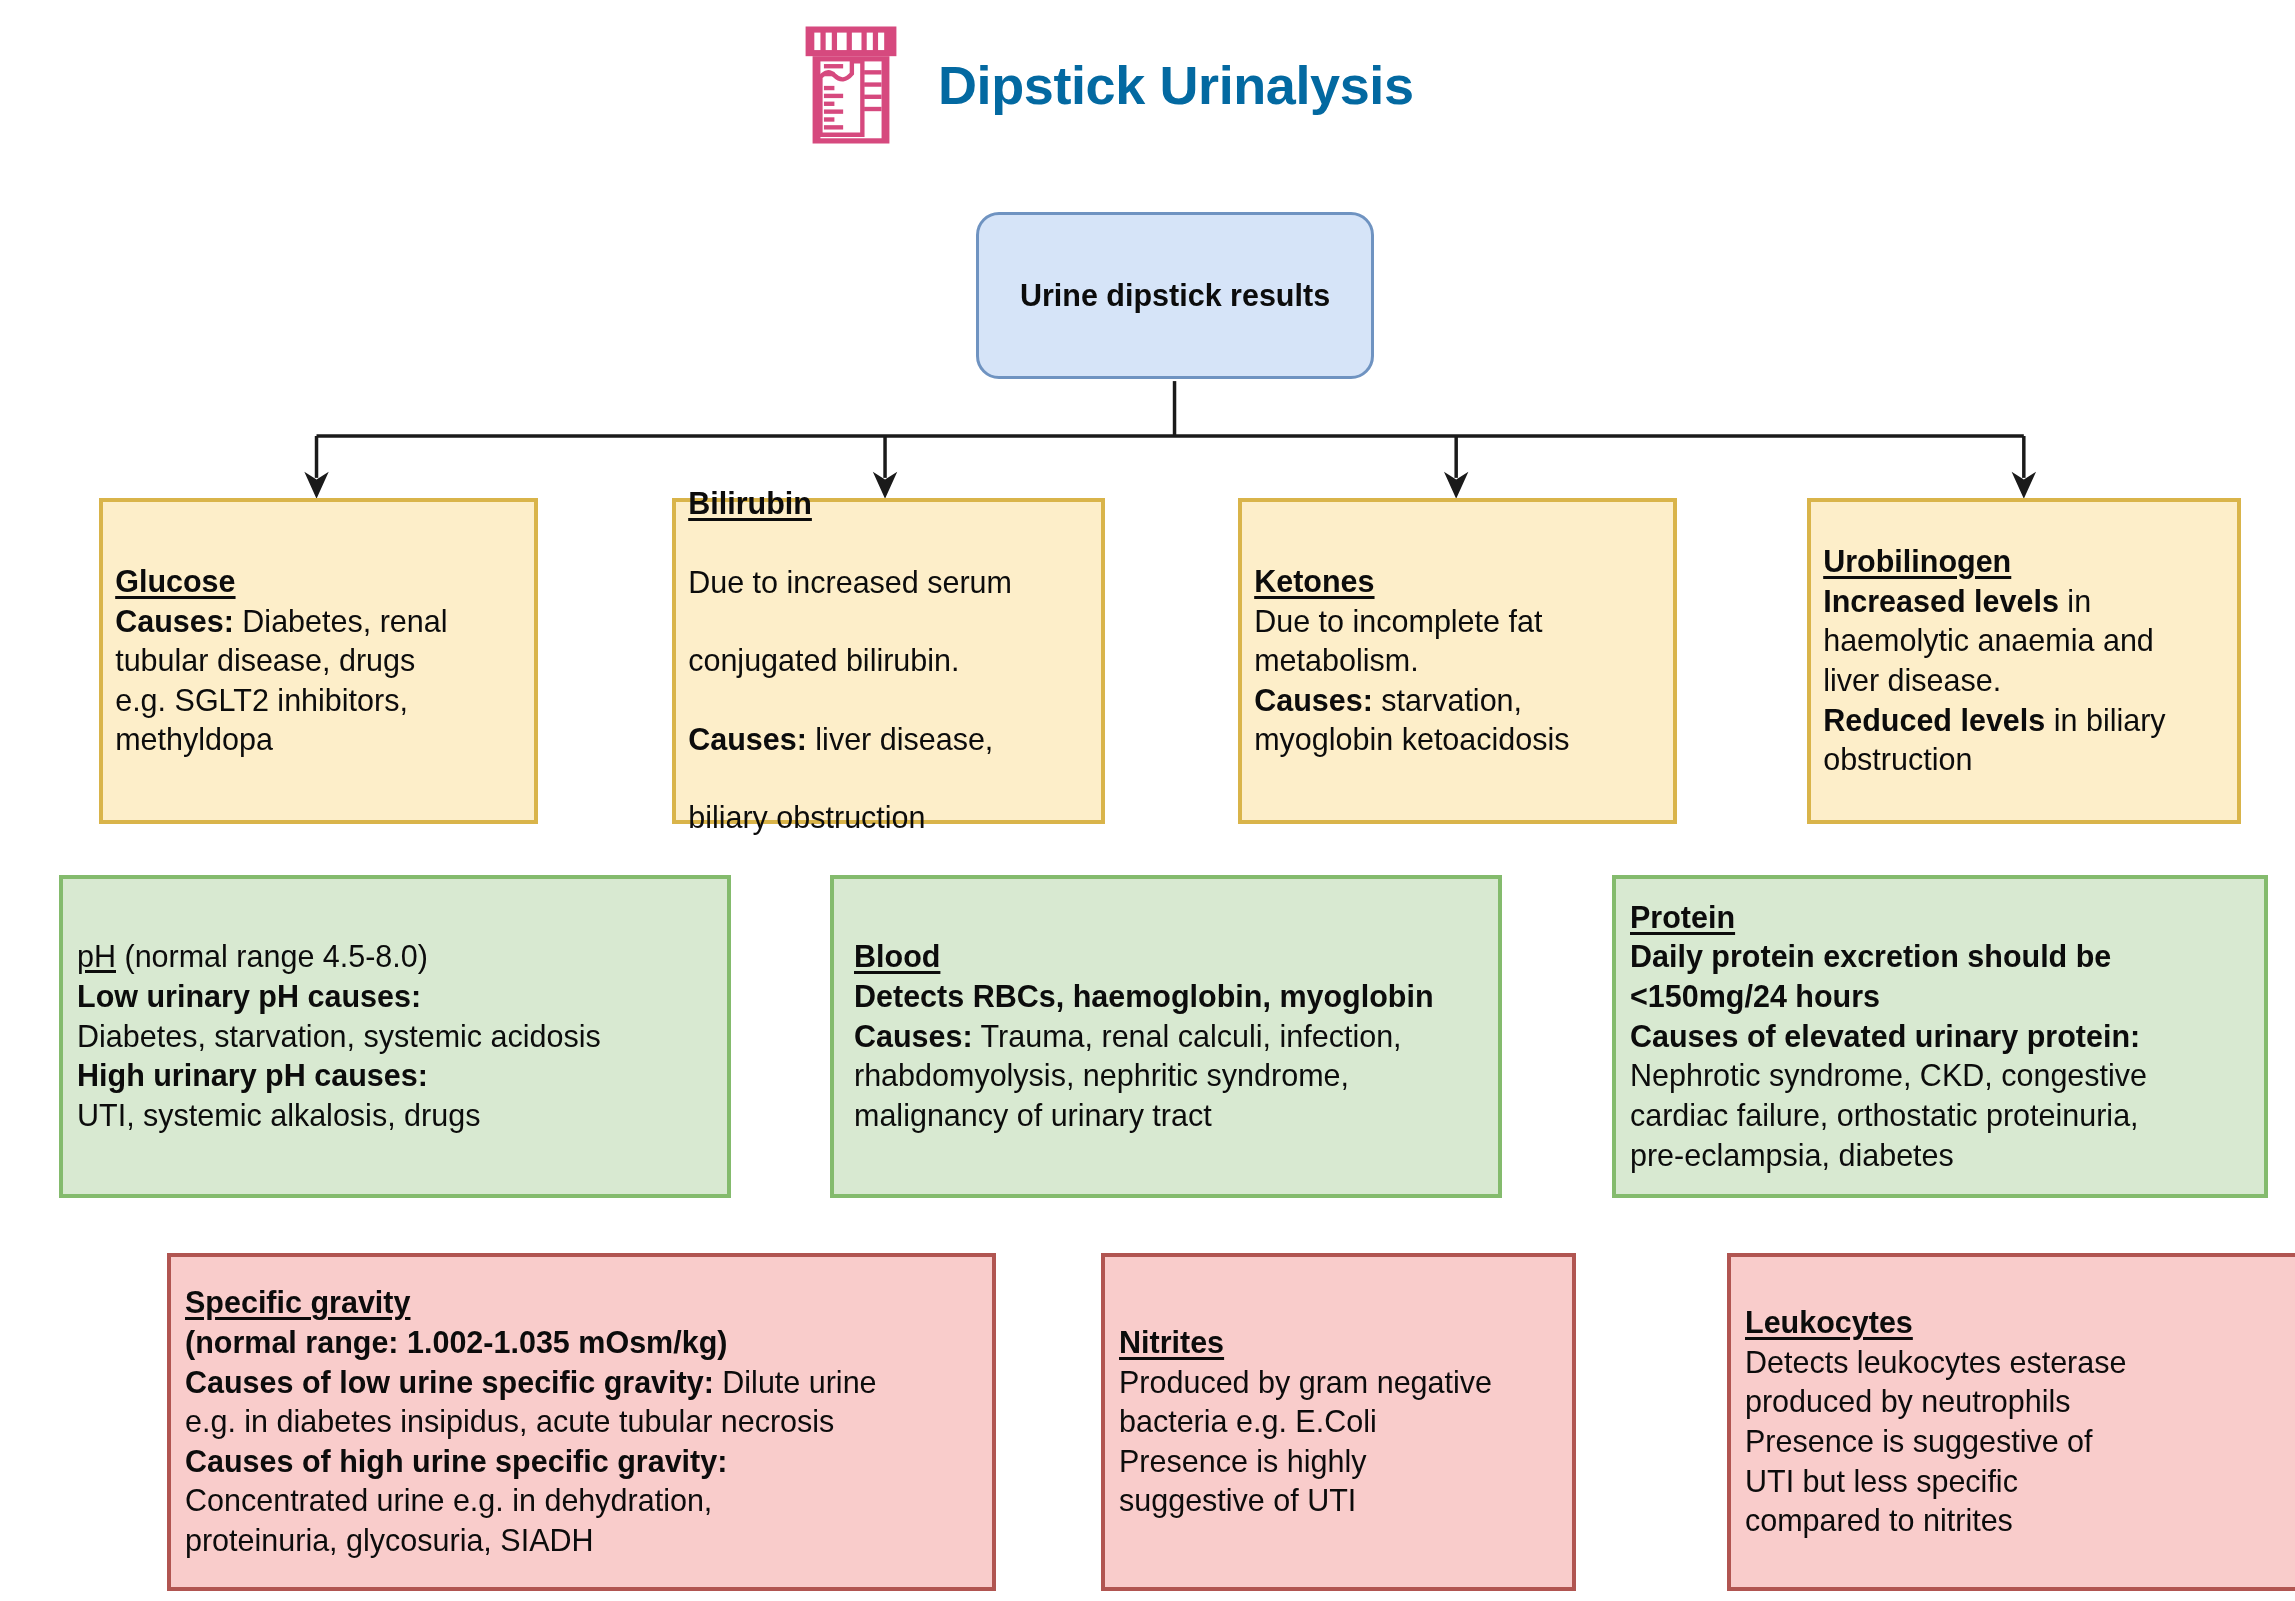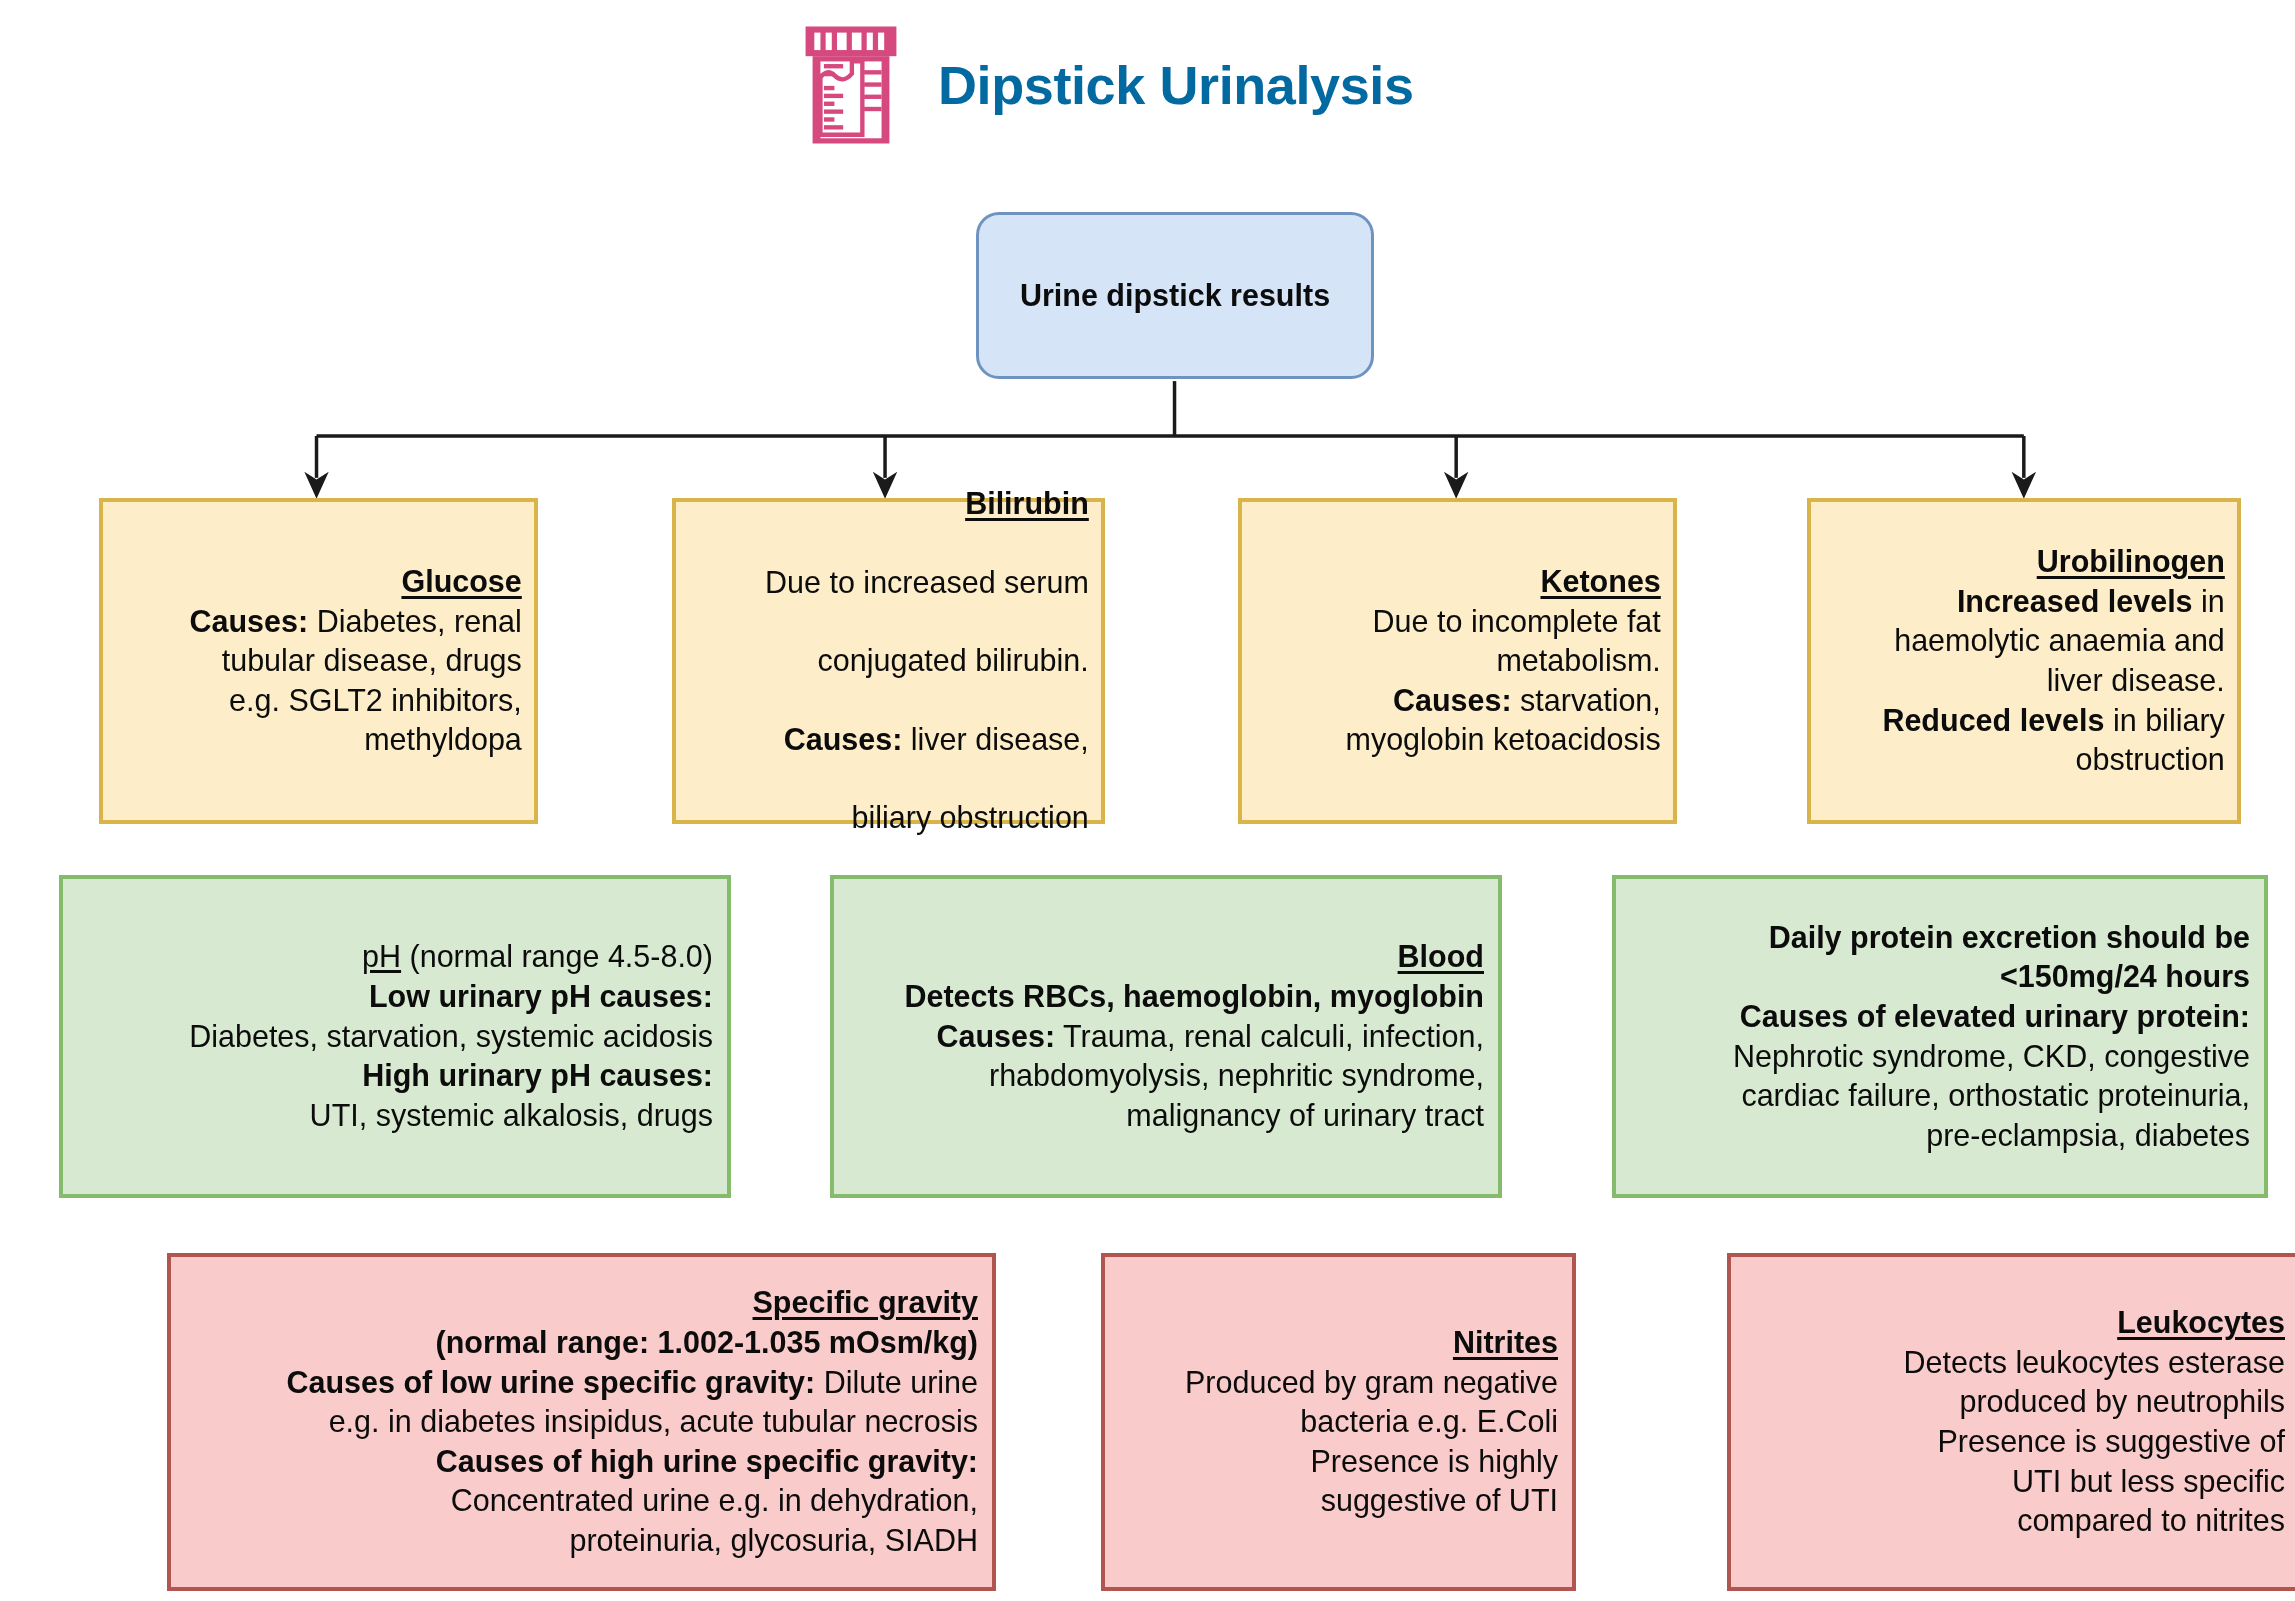--- a/index.html
+++ b/index.html
@@ -41,21 +41,21 @@
     pointer-events: none;
   }
 
   
   .node {
     position: absolute;
     box-sizing: border-box;
     display: flex;
     flex-direction: column;
     justify-content: center;
-    text-align: right;
+    text-align: left;
     line-height: 1.30;
     color: #0c0c0c;
   }
   .node .line { display: block; }
   .node b { font-weight: 700; }
   .node u { text-decoration: underline; text-underline-offset: 2.6px; }
   .ttl { font-weight: 700; text-decoration: underline; text-underline-offset: 3.5px; }
 
   
   #root-node {
@@ -221,20 +221,21 @@
 
 <div class="node green" id="node-blood">
   <span class="line ttl">Blood</span>
   <span class="line"><b>Detects RBCs, haemoglobin, myoglobin</b></span>
   <span class="line"><b>Causes:</b> Trauma, renal calculi, infection,</span>
   <span class="line">rhabdomyolysis, nephritic syndrome,</span>
   <span class="line">malignancy of urinary tract</span>
 </div>
 
 <div class="node green" id="node-protein">
+  <span class="line ttl">Protein</span>
   <span class="line"><b>Daily protein excretion should be</b></span>
   <span class="line"><b>&lt;150mg/24 hours</b></span>
   <span class="line"><b>Causes of elevated urinary protein:</b></span>
   <span class="line">Nephrotic syndrome, CKD, congestive</span>
   <span class="line">cardiac failure, orthostatic proteinuria,</span>
   <span class="line">pre-eclampsia, diabetes</span>
 </div>
 
 <div class="node pink" id="node-specific-gravity">
   <span class="line ttl">Specific gravity</span>

